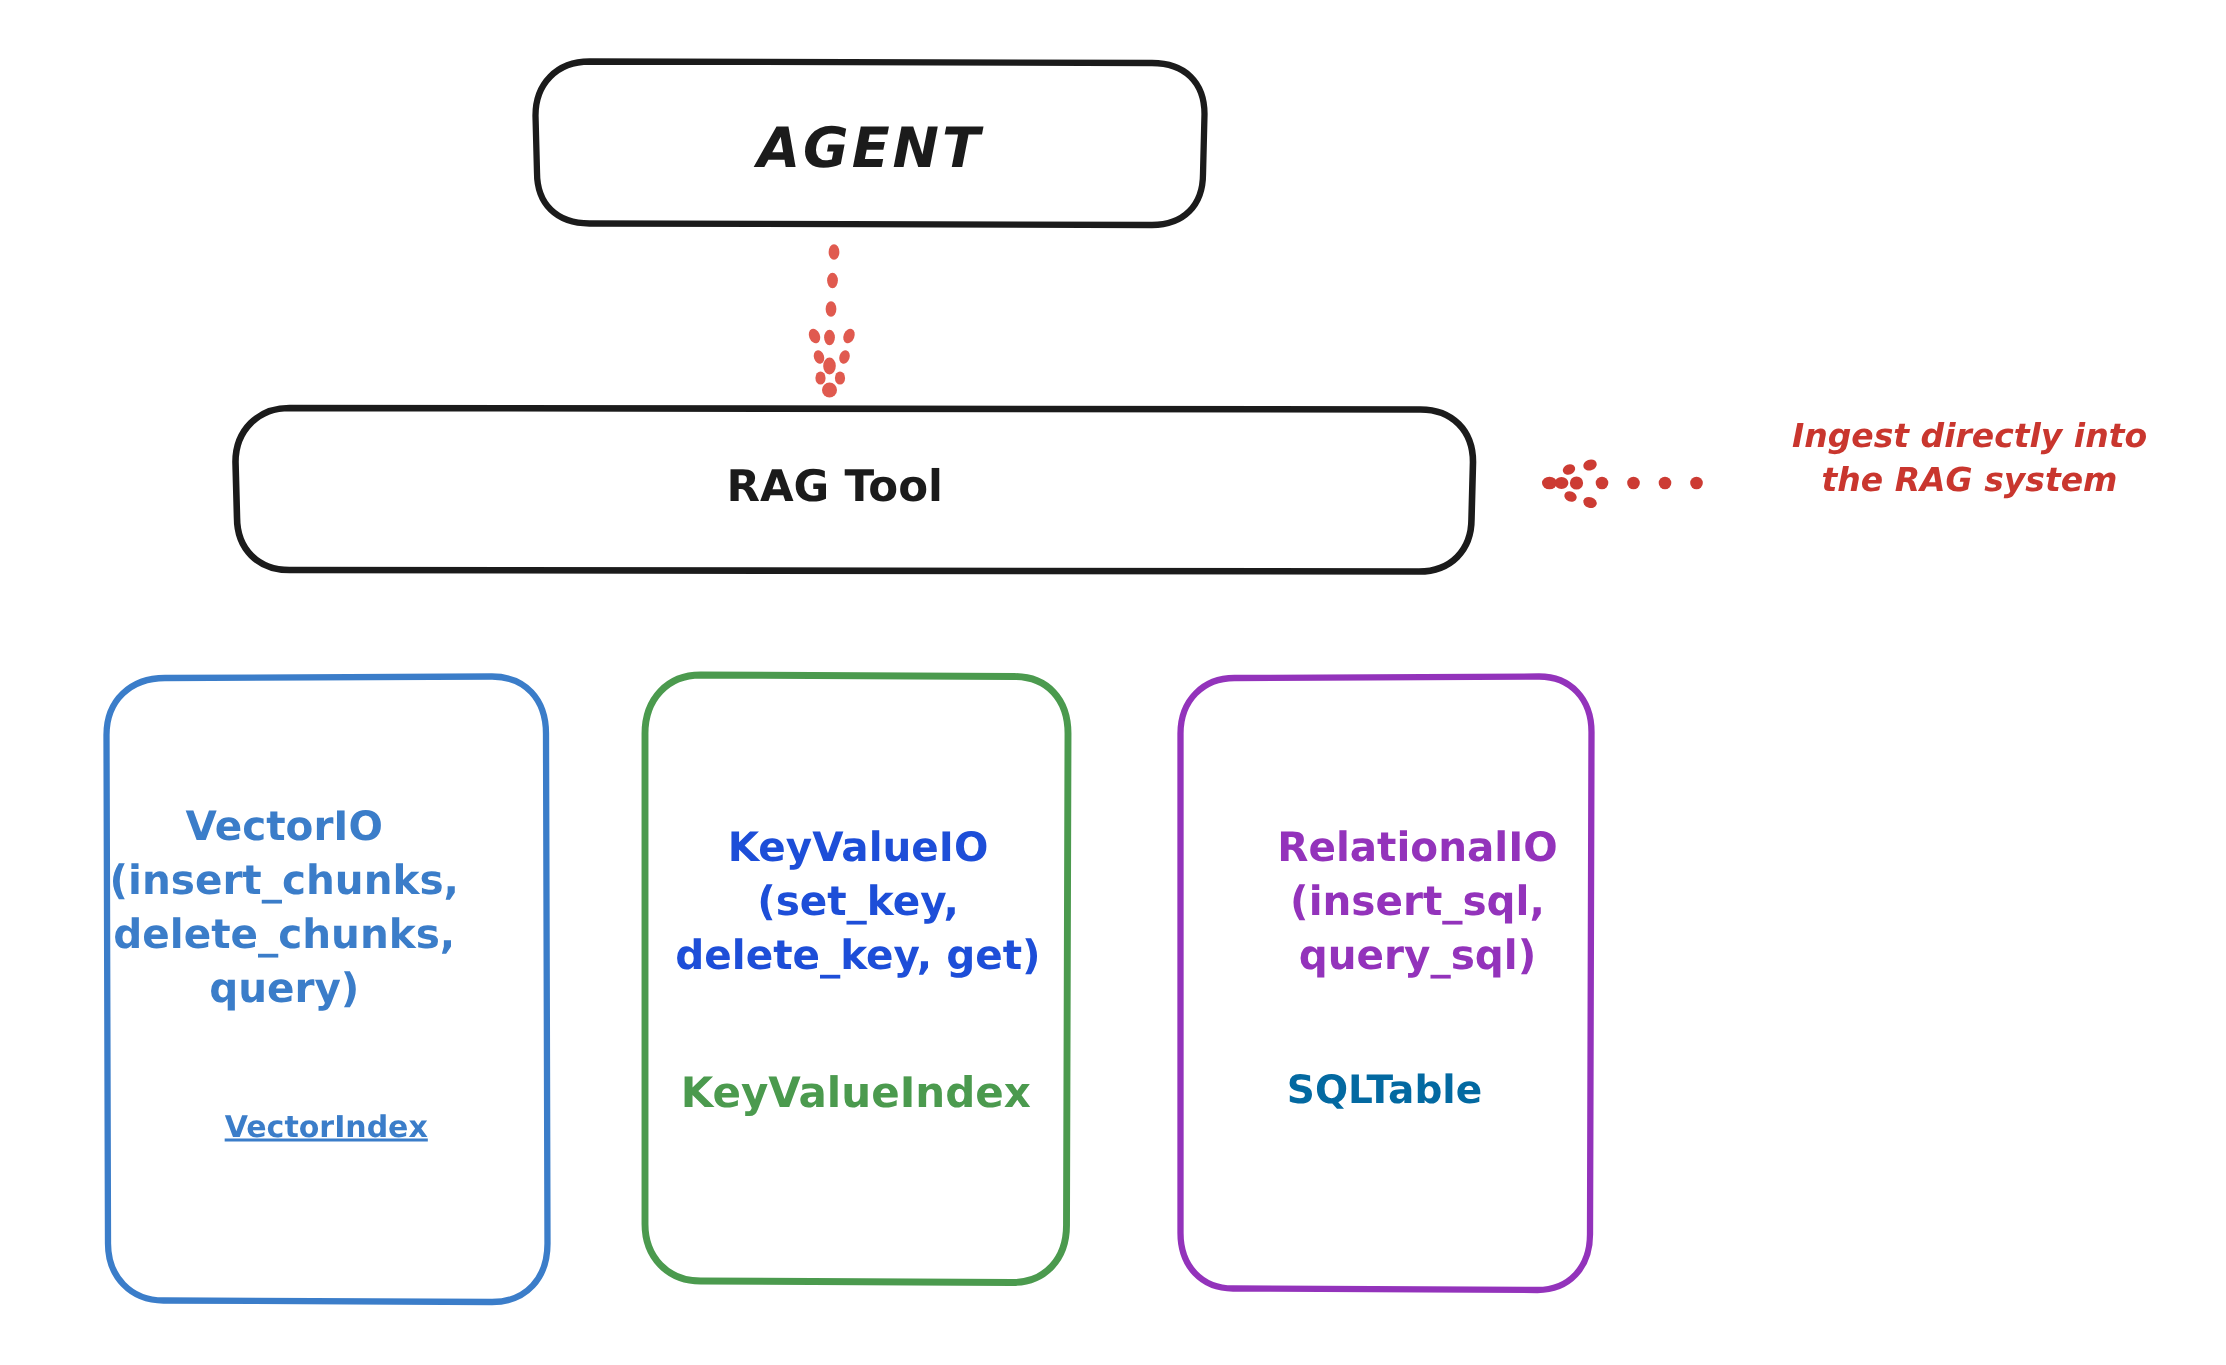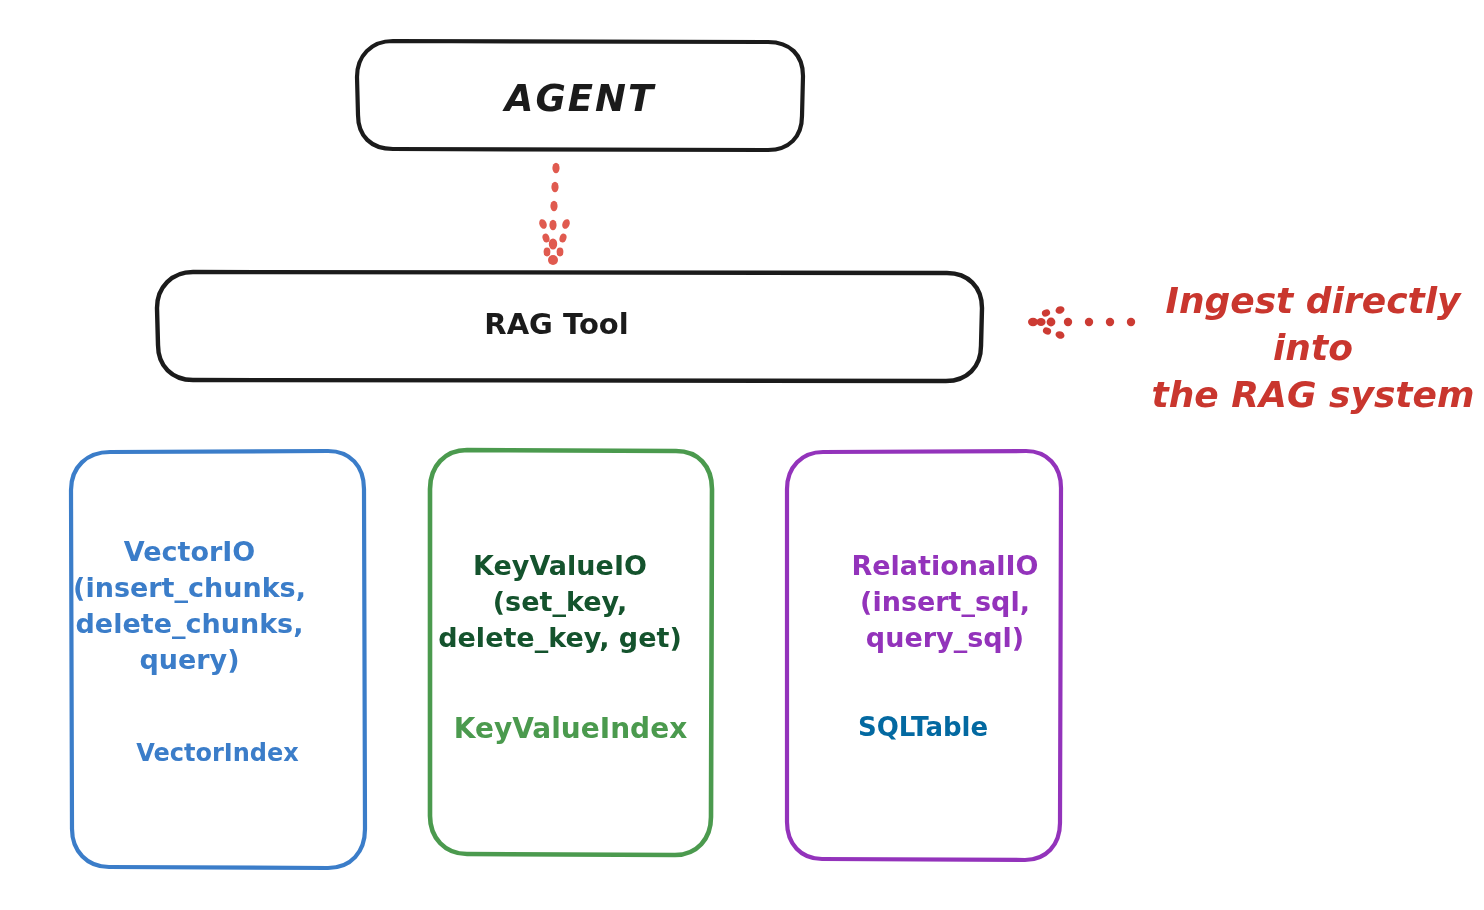--- a/index.html
+++ b/index.html
@@ -59,38 +59,38 @@
     position: absolute;
     text-align: center;
     white-space: pre-line;
     font-family: "DejaVu Sans", sans-serif;
     font-weight: 600;
     font-size: 27px;
     line-height: 1.33;
   }
 
   #vector-api   { left: 70px;  top: 534px; width: 239px; color: #3b7dc9; }
-  #vector-index { left: 70px;  top: 738px; width: 295px; color: #3b7dc9; font-size: 24px; }
-
-  #kv-api       { left: 412px; top: 548px; width: 296px; color: #14532d; }
+  #vector-index { left: 70px;  top: 738px; width: 295px; color: #3b7dc9; font-size: 20px; text-decoration: underline; }
+
+  #kv-api       { left: 424px; top: 548px; width: 296px; color: #1d4ed8; }
   #kv-index     { left: 428px; top: 710px; width: 285px; color: #4b9a4e; font-size: 28px; }
 
   #rel-api      { left: 785px; top: 548px; width: 320px; color: #9333bb; }
   #rel-index    { left: 785px; top: 710px; width: 276px; color: #0369a1; font-size: 26px; }
 
   
   #annotation {
     position: absolute;
     left: 1148px;
     top: 278px;
     width: 330px;
     color: #c9362e;
     font-family: "DejaVu Sans", sans-serif;
     font-weight: 600;
-    font-size: 36px;
+    font-size: 22px;
     line-height: 1.30;
     text-align: center;
     white-space: pre-line;
     font-style: italic;
   }
 </style>
 </head>
 <body>
 
 <svg id="canvas" viewBox="0 0 1484 910">

